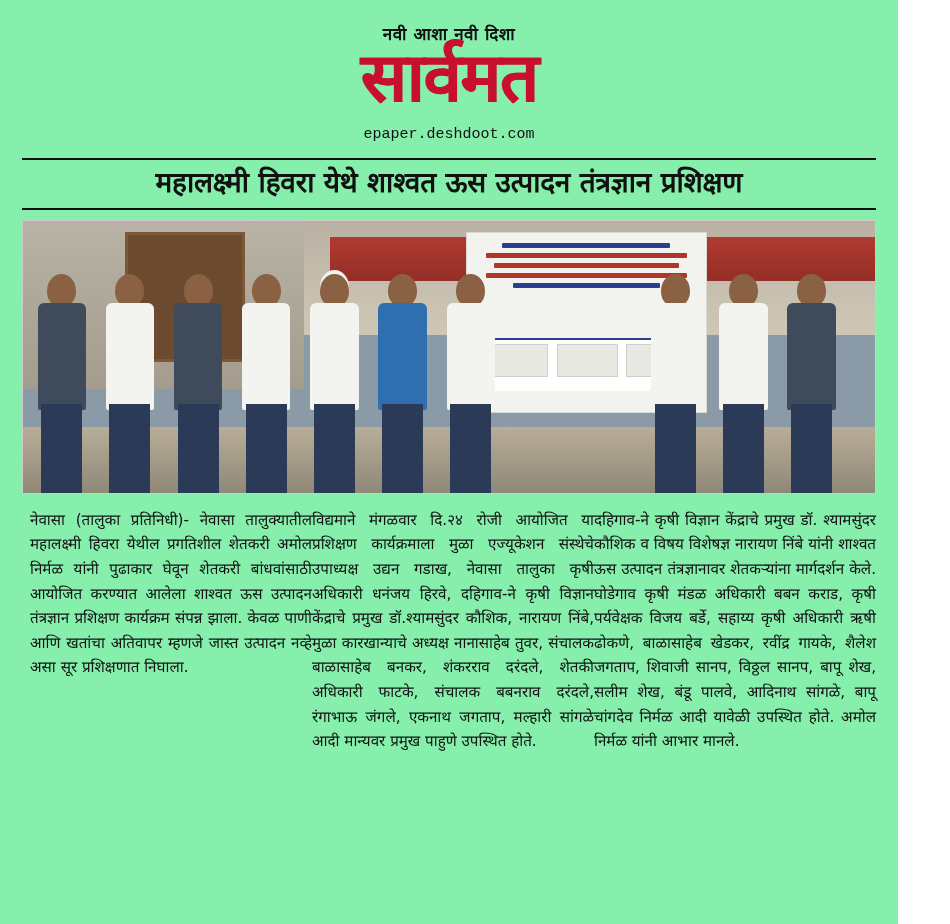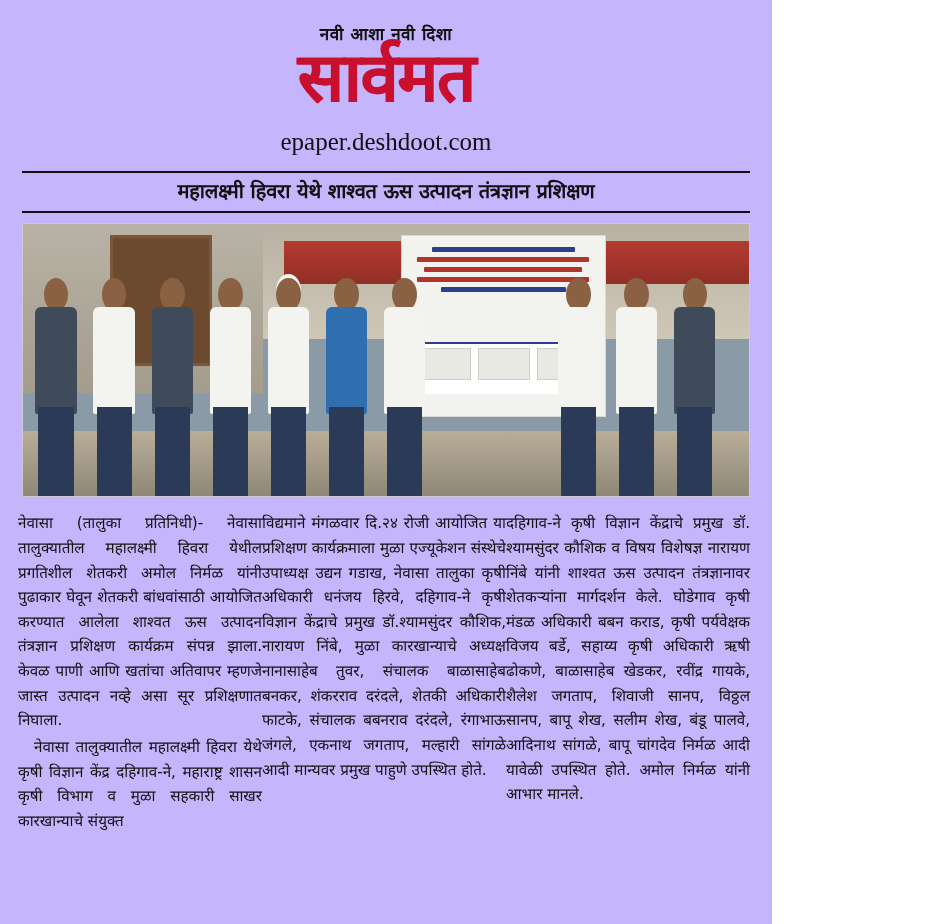--- a/index.html
+++ b/index.html
@@ -9,25 +9,25 @@
   }
   body {
     width: 950px;
     height: 924px;
     font-family: "Liberation Sans", sans-serif;
     color: #000;
     overflow: hidden;
   }
   .page {
     position: relative;
-    width: 772px;
+    width: 898px;
     height: 924px;
     box-sizing: border-box;
     padding: 0;
-    background: #c4b5fd;
+    background: #86efac;
   }
 
   
   .masthead {
     text-align: center;
     padding-top: 26px;
   }
   .masthead-tagline {
     font-family: "DejaVu Sans", sans-serif;
     font-size: 17px;
@@ -42,22 +42,22 @@
     font-size: 68px;
     font-weight: 700;
     color: #c8102e;
     line-height: 0.98;
     letter-spacing: -1px;
     margin: 0;
     padding: 0 0 2px 0;
     text-shadow: 1px 0 0 #c8102e;
   }
   .masthead-url {
-    font-family: Liberation Serif, serif;
-    font-size: 25px;
+    font-family: Liberation Mono, monospace;
+    font-size: 15px;
     color: #111;
     margin-top: 12px;
     line-height: 1.25;
   }
   .masthead-date {
     font-family: "Liberation Sans", sans-serif;
     font-size: 16px;
     color: #111;
     margin-top: 2px;
     line-height: 1.25;
@@ -65,21 +65,21 @@
 
   
   .headline-wrap {
     margin: 14px 22px 0 22px;
     border-top: 2px solid #111;
     border-bottom: 2px solid #111;
     padding: 7px 0 9px 0;
   }
   .headline {
     font-family: "DejaVu Sans", sans-serif;
-    font-size: 20px;
+    font-size: 28px;
     font-weight: 700;
     text-align: center;
     color: #111;
     line-height: 1.12;
     letter-spacing: -0.2px;
   }
 
   
   .photo-wrap {
     margin: 10px 22px 0 22px;
@@ -162,21 +162,21 @@
     position: absolute; left: 16%; top: 60%; width: 68%; height: 40%;
     background: #2b3a56;
   }
   .person.dark .body { background: #3f4a5a; }
   .person.blue .body { background: #2f6fb0; }
   .person.white .body { background: #f3f3ef; }
   .person.cap .head { background: #8a6243; box-shadow: 0 -4px 0 0 #f2f2ef; }
 
   
   .columns {
-    margin: 14px 22px 0 18px;
+    margin: 14px 22px 0 30px;
     display: flex;
     height: 330px;
   }
   .col {
     flex: 1 1 0;
     font-family: "DejaVu Sans", sans-serif;
     font-size: 15.2px;
     line-height: 1.62;
     text-align: justify;
     color: #111;
@@ -269,21 +269,20 @@
           <div class="head"></div>
           <div class="body"></div>
           <div class="legs"></div>
         </div>
     </div>
   </div>
 
   <div class="columns">
     <div class="col">
       <p>नेवासा (तालुका प्रतिनिधी)- नेवासा तालुक्यातील महालक्ष्मी हिवरा येथील प्रगतिशील शेतकरी अमोल निर्मळ यांनी पुढाकार घेवून शेतकरी बांधवांसाठी आयोजित करण्यात आलेला शाश्वत ऊस उत्पादन तंत्रज्ञान प्रशिक्षण कार्यक्रम संपन्न झाला. केवळ पाणी आणि खतांचा अतिवापर म्हणजे जास्त उत्पादन नव्हे असा सूर प्रशिक्षणात निघाला.</p>
-      <p>नेवासा तालुक्यातील महालक्ष्मी हिवरा येथे कृषी विज्ञान केंद्र दहिगाव-ने, महाराष्ट्र शासन कृषी विभाग व मुळा सहकारी साखर कारखान्याचे संयुक्त</p>
     </div>
     <div class="col">
       <p>विद्यमाने मंगळवार दि.२४ रोजी आयोजित या प्रशिक्षण कार्यक्रमाला मुळा एज्यूकेशन संस्थेचे उपाध्यक्ष उद्यन गडाख, नेवासा तालुका कृषी अधिकारी धनंजय हिरवे, दहिगाव-ने कृषी विज्ञान केंद्राचे प्रमुख डॉ.श्यामसुंदर कौशिक, नारायण निंबे, मुळा कारखान्याचे अध्यक्ष नानासाहेब तुवर, संचालक बाळासाहेब बनकर, शंकरराव दरंदले, शेतकी अधिकारी फाटके, संचालक बबनराव दरंदले, रंगाभाऊ जंगले, एकनाथ जगताप, मल्हारी सांगळे आदी मान्यवर प्रमुख पाहुणे उपस्थित होते.</p>
     </div>
     <div class="col">
       <p>दहिगाव-ने कृषी विज्ञान केंद्राचे प्रमुख डॉ. श्यामसुंदर कौशिक व विषय विशेषज्ञ नारायण निंबे यांनी शाश्वत ऊस उत्पादन तंत्रज्ञानावर शेतकऱ्यांना मार्गदर्शन केले. घोडेगाव कृषी मंडळ अधिकारी बबन कराड, कृषी पर्यवेक्षक विजय बर्डे, सहाय्य कृषी अधिकारी ऋषी ढोकणे, बाळासाहेब खेडकर, रवींद्र गायके, शैलेश जगताप, शिवाजी सानप, विठ्ठल सानप, बापू शेख, सलीम शेख, बंडू पालवे, आदिनाथ सांगळे, बापू चांगदेव निर्मळ आदी यावेळी उपस्थित होते. अमोल निर्मळ यांनी आभार मानले.</p>
     </div>
   </div>
 
 </div>

